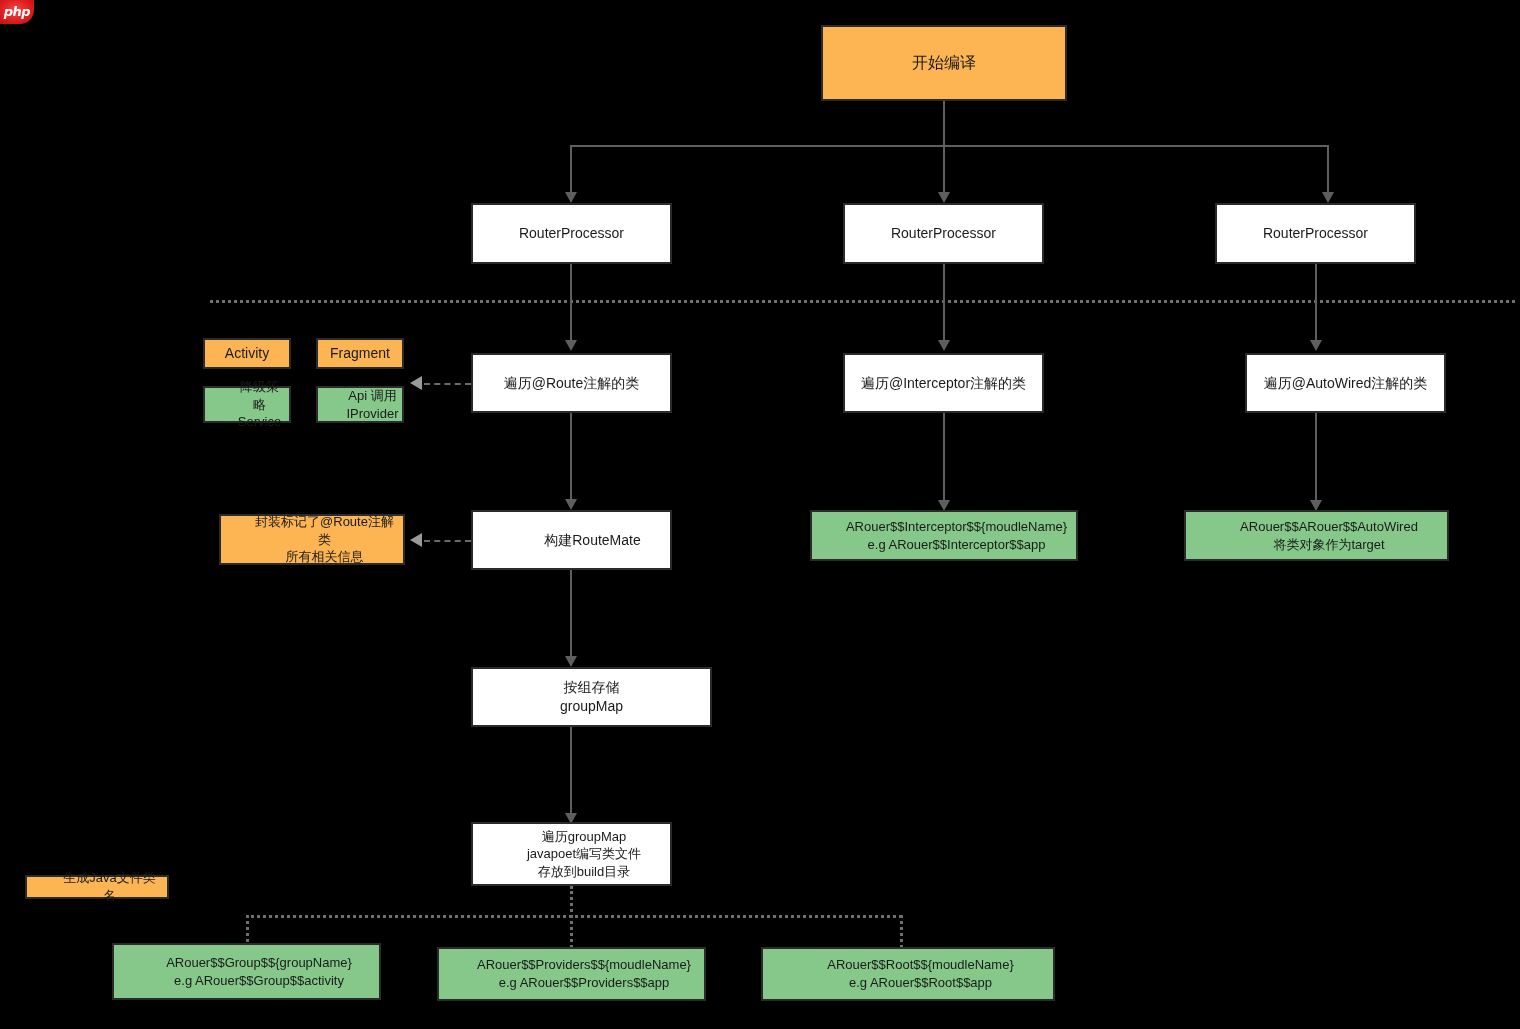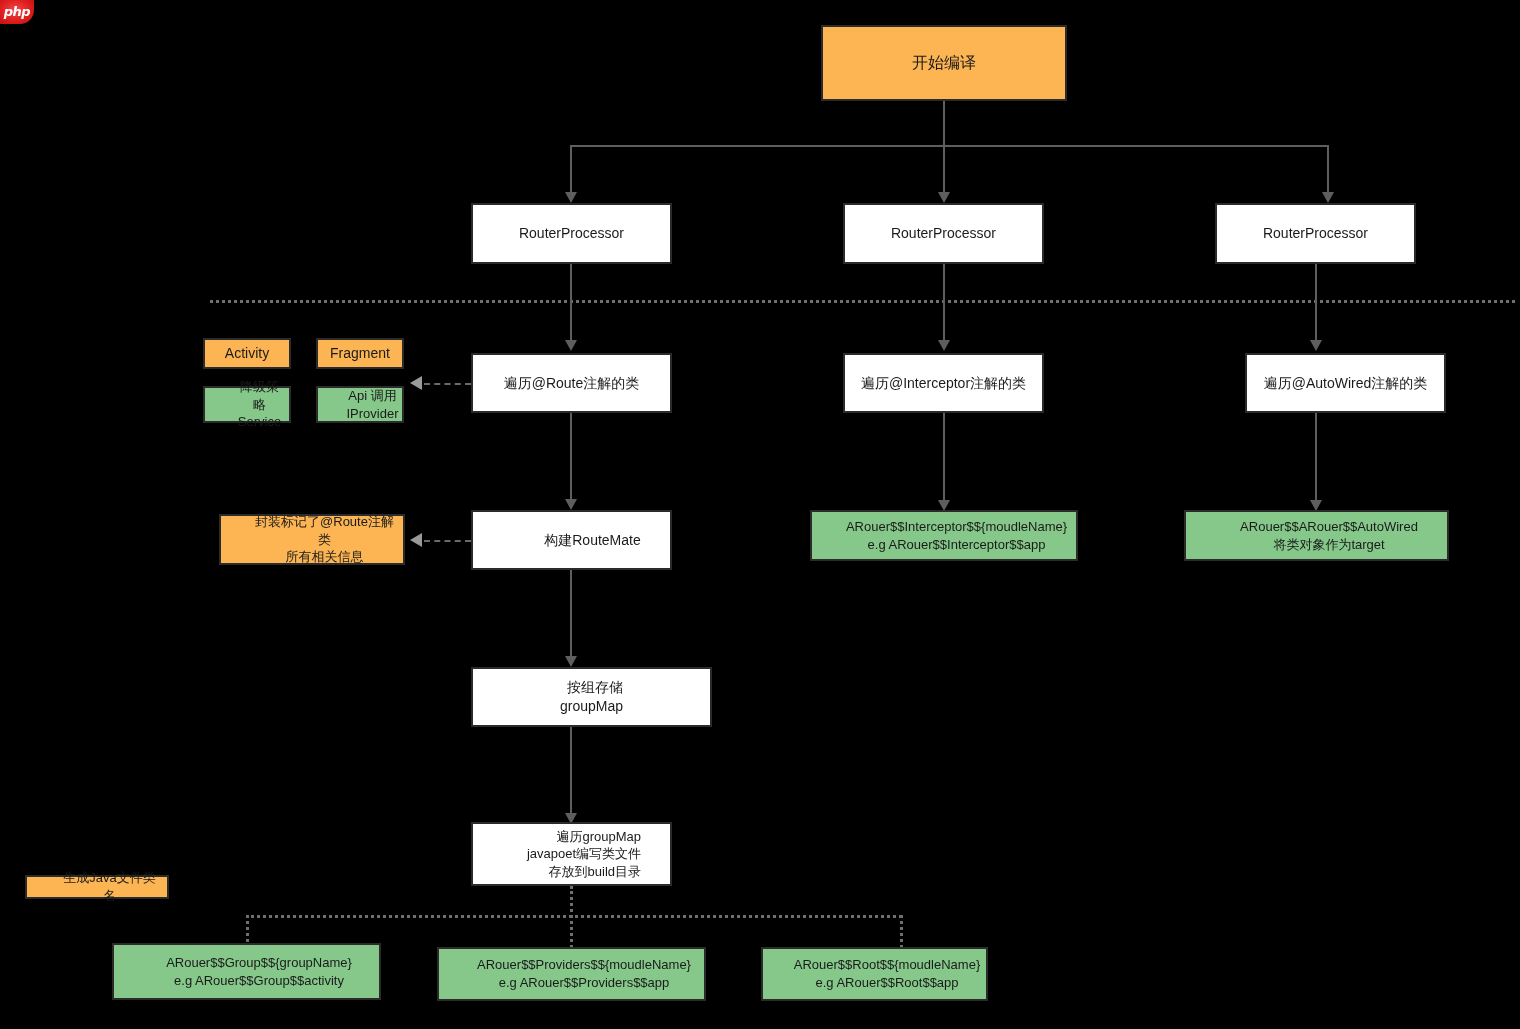--- a/index.html
+++ b/index.html
@@ -50,21 +50,21 @@
     display: flex;
     align-items: center;
     justify-content: center;
     text-align: center;
     color: #1b1b1b;
     font-size: 14px;
     line-height: 1.35;
     padding: 2px 6px;
     white-space: pre-line;
   }
-  .node.white  { background: #ffffff; text-align: right; }
+  .node.white  { background: #ffffff; }
   .node.orange { background: #fcb552; }
   .node.green  { background: #85c88a; }
   .node.big    { font-size: 16px; }
   .node.small  { font-size: 13px; padding-left: 31px; }
 
   
   .vline {
     position: absolute;
     width: 0;
     border-left: 2px solid #5e5e5e;
@@ -177,16 +177,16 @@
 
   <div class="vline dotted" style="left:570px; top:886px; height:62px;"></div>
   <div class="hline dotted" style="left:246px; top:915px; width:656px;"></div>
   <div class="vline dotted" style="left:246px; top:915px; height:33px;"></div>
   <div class="vline dotted" style="left:900px; top:915px; height:33px;"></div>
 
   <div class="node green small" style="left:112px; top:943px; width:269px; height:57px;">ARouer$$Group$${groupName}
 e.g ARouer$$Group$$activity</div>
   <div class="node green small" style="left:437px; top:947px; width:269px; height:54px;">ARouer$$Providers$${moudleName}
 e.g ARouer$$Providers$$app</div>
-  <div class="node green small" style="left:761px; top:947px; width:227px; height:54px;">ARouer$$Root$${moudleName}
+  <div class="node green small" style="left:761px; top:947px; width:294px; height:54px;">ARouer$$Root$${moudleName}
 e.g ARouer$$Root$$app</div>
 
 </div>
 
 </body></html>

